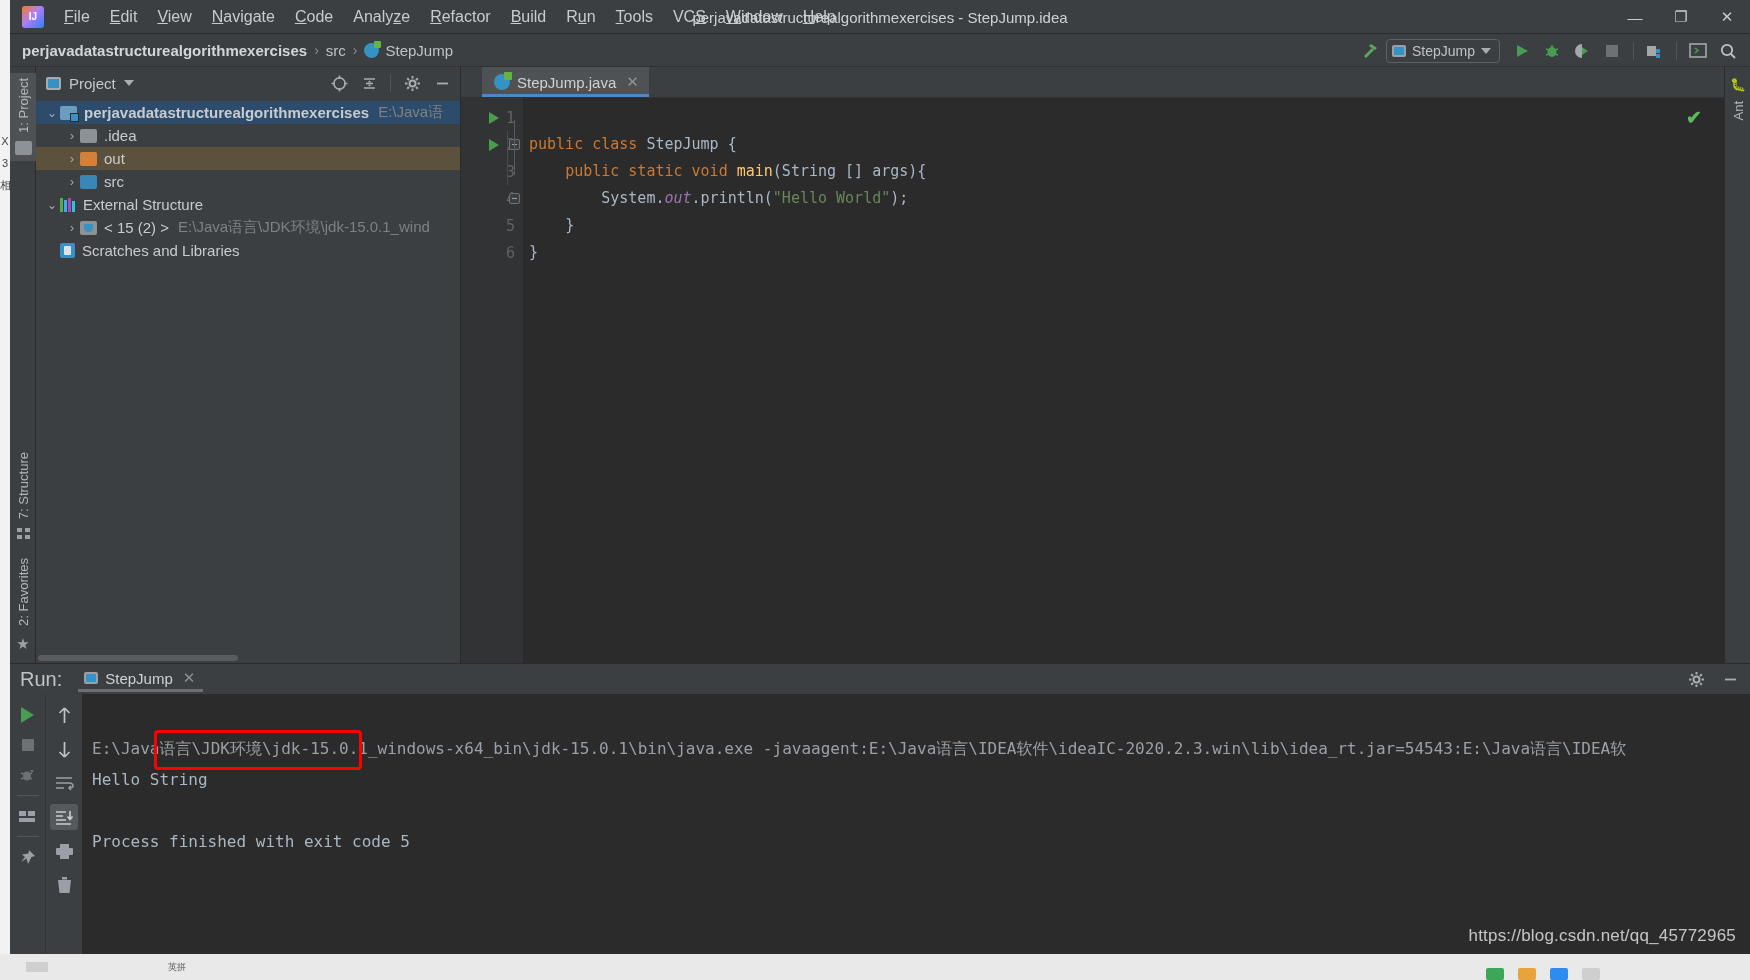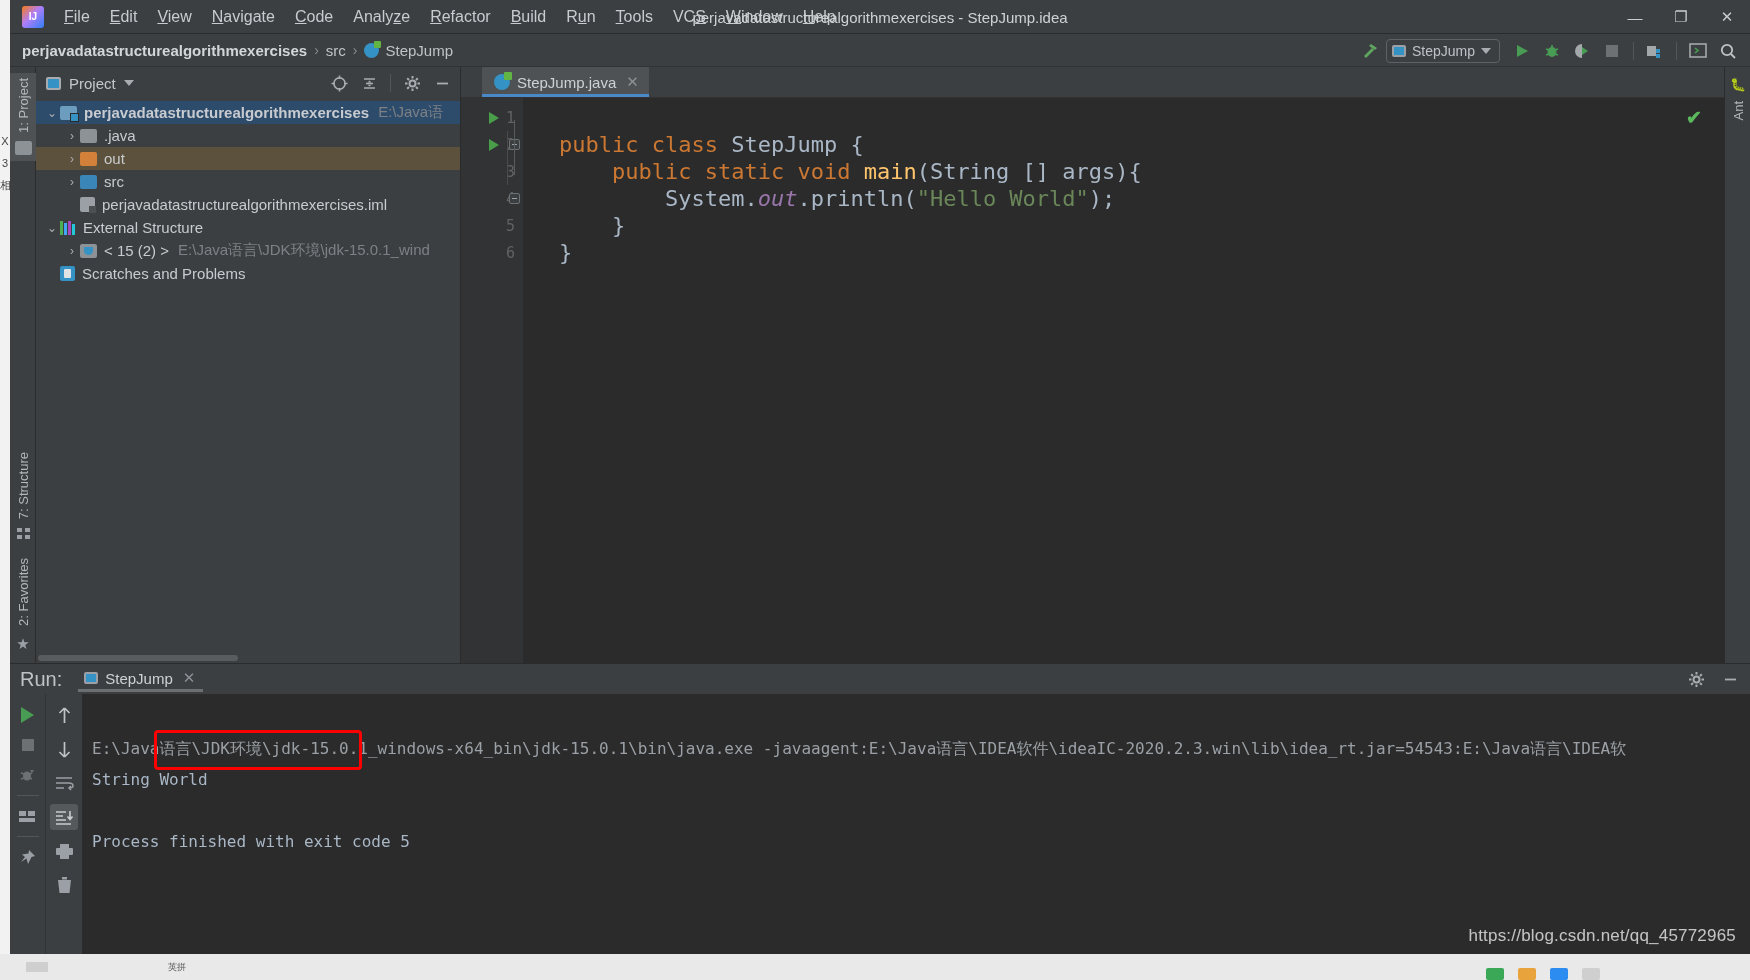--- a/index.html
+++ b/index.html
@@ -280,21 +280,21 @@
   }
   .fold-marker::after {
     content: ""; position: absolute; left: 2px; top: 4px;
     width: 5px; height: 1px; background: #9aa0a6;
   }
   .fold-line {
     position: absolute; left: 53px; width: 1px; background: #5a5d5e;
   }
   .code {
     flex: 1; padding: 6px 0 0 6px; font-family: "DejaVu Sans Mono", monospace;
-    font-size: 22px; line-height: 27px; color: #a9b7c6; white-space: pre; margin-left: 30px;
+    font-size: 15px; line-height: 27px; color: #a9b7c6; white-space: pre;
   }
   .kw { color: #cc7832; }
   .fn { color: #ffc66d; }
   .str { color: #6a8759; }
   .fld { color: #9876aa; font-style: italic; }
   .pln { color: #a9b7c6; }
   .indent-guide {
     position: absolute; width: 1px; background: #4b4b4b;
   }
   .check-ok {
@@ -581,58 +581,53 @@
           <div class="node sel" style="padding-left:8px;">
             <span class="arrow">⌄</span>
             <span class="folder mod"></span>
             <span class="node-label bold">perjavadatastructurealgorithmexercises</span>
             <span class="node-path">E:\Java语</span>
           </div>
 
           <div class="node" style="padding-left:28px;">
             <span class="arrow">›</span>
             <span class="folder plain"></span>
-            <span class="node-label">.java</span>
+            <span class="node-label">.idea</span>
           </div>
 
           <div class="node hov" style="padding-left:28px;">
             <span class="arrow">›</span>
             <span class="folder out"></span>
             <span class="node-label">out</span>
           </div>
 
           <div class="node" style="padding-left:28px;">
             <span class="arrow">›</span>
             <span class="folder src"></span>
             <span class="node-label">src</span>
           </div>
 
-          <div class="node" style="padding-left:28px;">
-            <span class="arrow none"></span>
-            <span class="iml-ico"></span>
-            <span class="node-label">perjavadatastructurealgorithmexercises.iml</span>
-          </div>
 
           <div class="node" style="padding-left:8px;">
             <span class="arrow">⌄</span>
             <span class="lib-ico"></span>
             <span class="node-label">External Structure</span>
           </div>
 
           <div class="node" style="padding-left:28px;">
             <span class="arrow">›</span>
             <span class="folder jdk"></span>
             <span class="node-label">&lt; 15 (2) &gt;</span>
             <span class="node-path">E:\Java语言\JDK环境\jdk-15.0.1_wind</span>
           </div>
 
           <div class="node" style="padding-left:8px;">
             <span class="arrow none"></span>
             <span class="scratch-ico"></span>
-            <span class="node-label">Scratches and Problems</span>
+            <span class="node-label">Scratches and Libraries</span>
           </div>
         </div>
 
         <div class="proj-hscroll">
           <div class="thumb"></div>
         </div>
       </div>
 
       <div class="editor-col">
         <div class="tabbar">
@@ -776,21 +771,21 @@
           <div class="sbtn">
             <svg width="17" height="18" viewBox="0 0 17 18">
                 <path d="M2 4 L15 4 L13.5 17 L3.5 17 Z" fill="#9aa0a6"></path>
                 <rect x="6" y="1" width="5" height="2.5" fill="#9aa0a6"></rect>
               </svg>
           </div>
         </div>
 
         <div class="console">
 <span class="cmdline">E:\Java语言\JDK环境\jdk-15.0.1_windows-x64_bin\jdk-15.0.1\bin\java.exe -javaagent:E:\Java语言\IDEA软件\ideaIC-2020.2.3.win\lib\idea_rt.jar=54543:E:\Java语言\IDEA软</span>
-<span>String World</span>
+<span>Hello String</span>
 
 <span>Process finished with exit code 5</span>
 
           <div class="highlight-box" style="left:72px; top:36px; width:208px; height:40px;"></div>
 
           <div class="console-hscroll">
             <div class="thumb"></div>
           </div>
         </div>
       </div>

